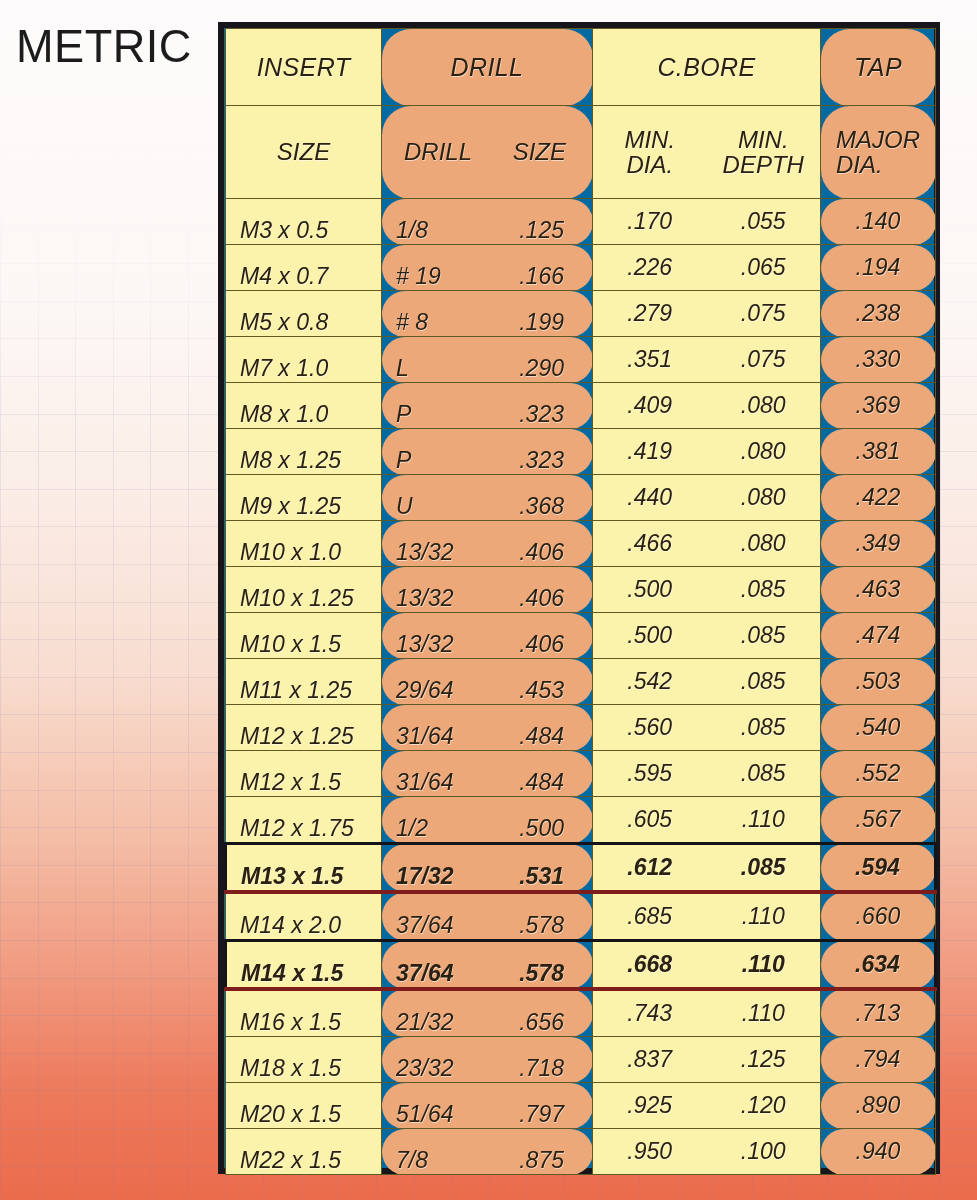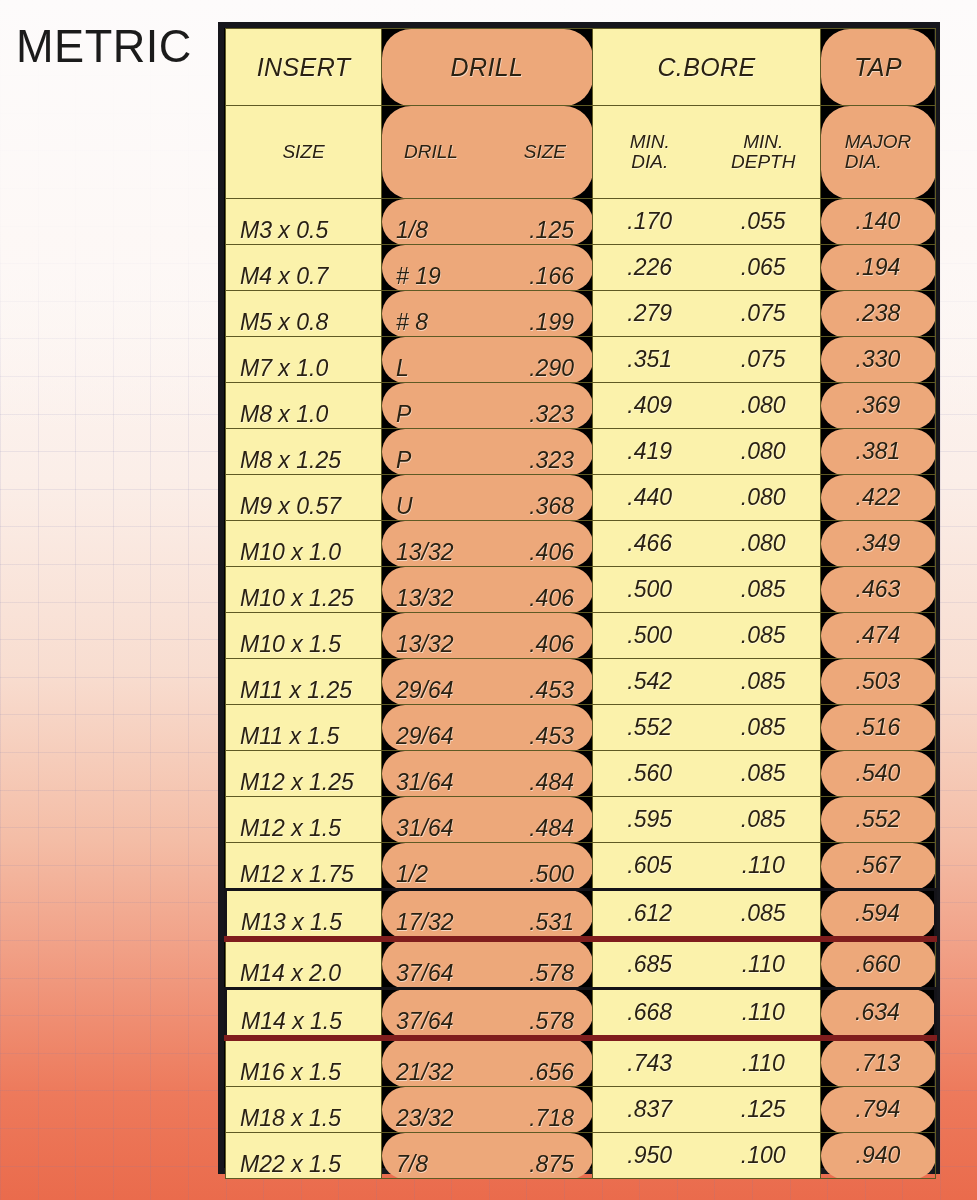--- a/index.html
+++ b/index.html
@@ -65,21 +65,21 @@
   
   #table-wrap {
     position: absolute;
     left: 218px;
     top: 22px;
     width: 722px;
     height: 1152px;
     z-index: 5;
     border: 6px solid #16161c;
     box-sizing: border-box;
-    background: #000000;
+    background: #0369a1;
   }
   table.spec {
     width: 100%;
     height: 100%;
     border-collapse: collapse;
     table-layout: fixed;
     font-family: "Liberation Sans", sans-serif;
   }
   table.spec td {
     padding: 0;
@@ -99,21 +99,21 @@
   tr.hdr-top td {
     height: 76px;
     text-align: center;
     vertical-align: middle;
     font-size: 25px;
     letter-spacing: 0.4px;
   }
   tr.hdr-sub td {
     height: 92px;
     vertical-align: middle;
-    font-size: 19px;
+    font-size: 24px;
   }
   .sub-flex {
     display: flex;
     align-items: center;
     height: 100%;
     width: 100%;
     box-sizing: border-box;
   }
   .sub-center { justify-content: center; }
   .sub-half {
@@ -131,30 +131,31 @@
     vertical-align: middle;
   }
   .cell-flex {
     display: flex;
     align-items: center;
     height: 100%;
     width: 100%;
     box-sizing: border-box;
   }
   .pad-l { padding-left: 14px; margin-top: 18px; }
-  .pad-r { padding-right: 18px; }
+  .pad-r { padding-right: 28px; }
   .half { flex: 1 1 0; }
   .t-left   { text-align: left; }
   .t-right  { text-align: right; }
   .t-center { text-align: center; }
 
   
   tr.rowbox td {
     border-top: 3px solid #141318;
-    border-bottom: 6px solid #7f1d1d;
+    border-bottom: 4px solid #7f1d1d;
+    font-weight: bold;
   }
   tr.rowbox td:first-child { border-left: 3px solid #141318; }
   tr.rowbox td:last-child  { border-right: 3px solid #141318; }
 </style>
 </head>
 <body>
 
 <div id="bg-gradient"></div>
 <div id="bg-grid"></div>
 <div id="bg-fade-top"></div>
@@ -360,21 +361,21 @@
           </td>
           <td class="c-dark">
             <div class="cell-flex">
               <span class="half t-center">.381</span>
             </div>
           </td>
         </tr>
         <tr class="drow">
           <td class="c-light">
             <div class="cell-flex pad-l">
-              <span class="t-left">M9 x 0.57</span>
+              <span class="t-left">M9 x 1.25</span>
             </div>
           </td>
           <td class="c-dark">
             <div class="cell-flex pad-l pad-r">
               <span class="half t-left">U</span>
               <span class="half t-right">.368</span>
             </div>
           </td>
           <td class="c-light">
             <div class="cell-flex">
@@ -480,44 +481,20 @@
           </td>
           <td class="c-dark">
             <div class="cell-flex">
               <span class="half t-center">.503</span>
             </div>
           </td>
         </tr>
         <tr class="drow">
           <td class="c-light">
             <div class="cell-flex pad-l">
-              <span class="t-left">M11 x 1.5</span>
-            </div>
-          </td>
-          <td class="c-dark">
-            <div class="cell-flex pad-l pad-r">
-              <span class="half t-left">29/64</span>
-              <span class="half t-right">.453</span>
-            </div>
-          </td>
-          <td class="c-light">
-            <div class="cell-flex">
-              <span class="half t-center">.552</span>
-              <span class="half t-center">.085</span>
-            </div>
-          </td>
-          <td class="c-dark">
-            <div class="cell-flex">
-              <span class="half t-center">.516</span>
-            </div>
-          </td>
-        </tr>
-        <tr class="drow">
-          <td class="c-light">
-            <div class="cell-flex pad-l">
               <span class="t-left">M12 x 1.25</span>
             </div>
           </td>
           <td class="c-dark">
             <div class="cell-flex pad-l pad-r">
               <span class="half t-left">31/64</span>
               <span class="half t-right">.484</span>
             </div>
           </td>
           <td class="c-light">
@@ -690,20 +667,44 @@
           </td>
           <td class="c-light">
             <div class="cell-flex">
               <span class="half t-center">.837</span>
               <span class="half t-center">.125</span>
             </div>
           </td>
           <td class="c-dark">
             <div class="cell-flex">
               <span class="half t-center">.794</span>
+            </div>
+          </td>
+        </tr>
+        <tr class="drow">
+          <td class="c-light">
+            <div class="cell-flex pad-l">
+              <span class="t-left">M20 x 1.5</span>
+            </div>
+          </td>
+          <td class="c-dark">
+            <div class="cell-flex pad-l pad-r">
+              <span class="half t-left">51/64</span>
+              <span class="half t-right">.797</span>
+            </div>
+          </td>
+          <td class="c-light">
+            <div class="cell-flex">
+              <span class="half t-center">.925</span>
+              <span class="half t-center">.120</span>
+            </div>
+          </td>
+          <td class="c-dark">
+            <div class="cell-flex">
+              <span class="half t-center">.890</span>
             </div>
           </td>
         </tr>
         <tr class="drow">
           <td class="c-light">
             <div class="cell-flex pad-l">
               <span class="t-left">M22 x 1.5</span>
             </div>
           </td>
           <td class="c-dark">

